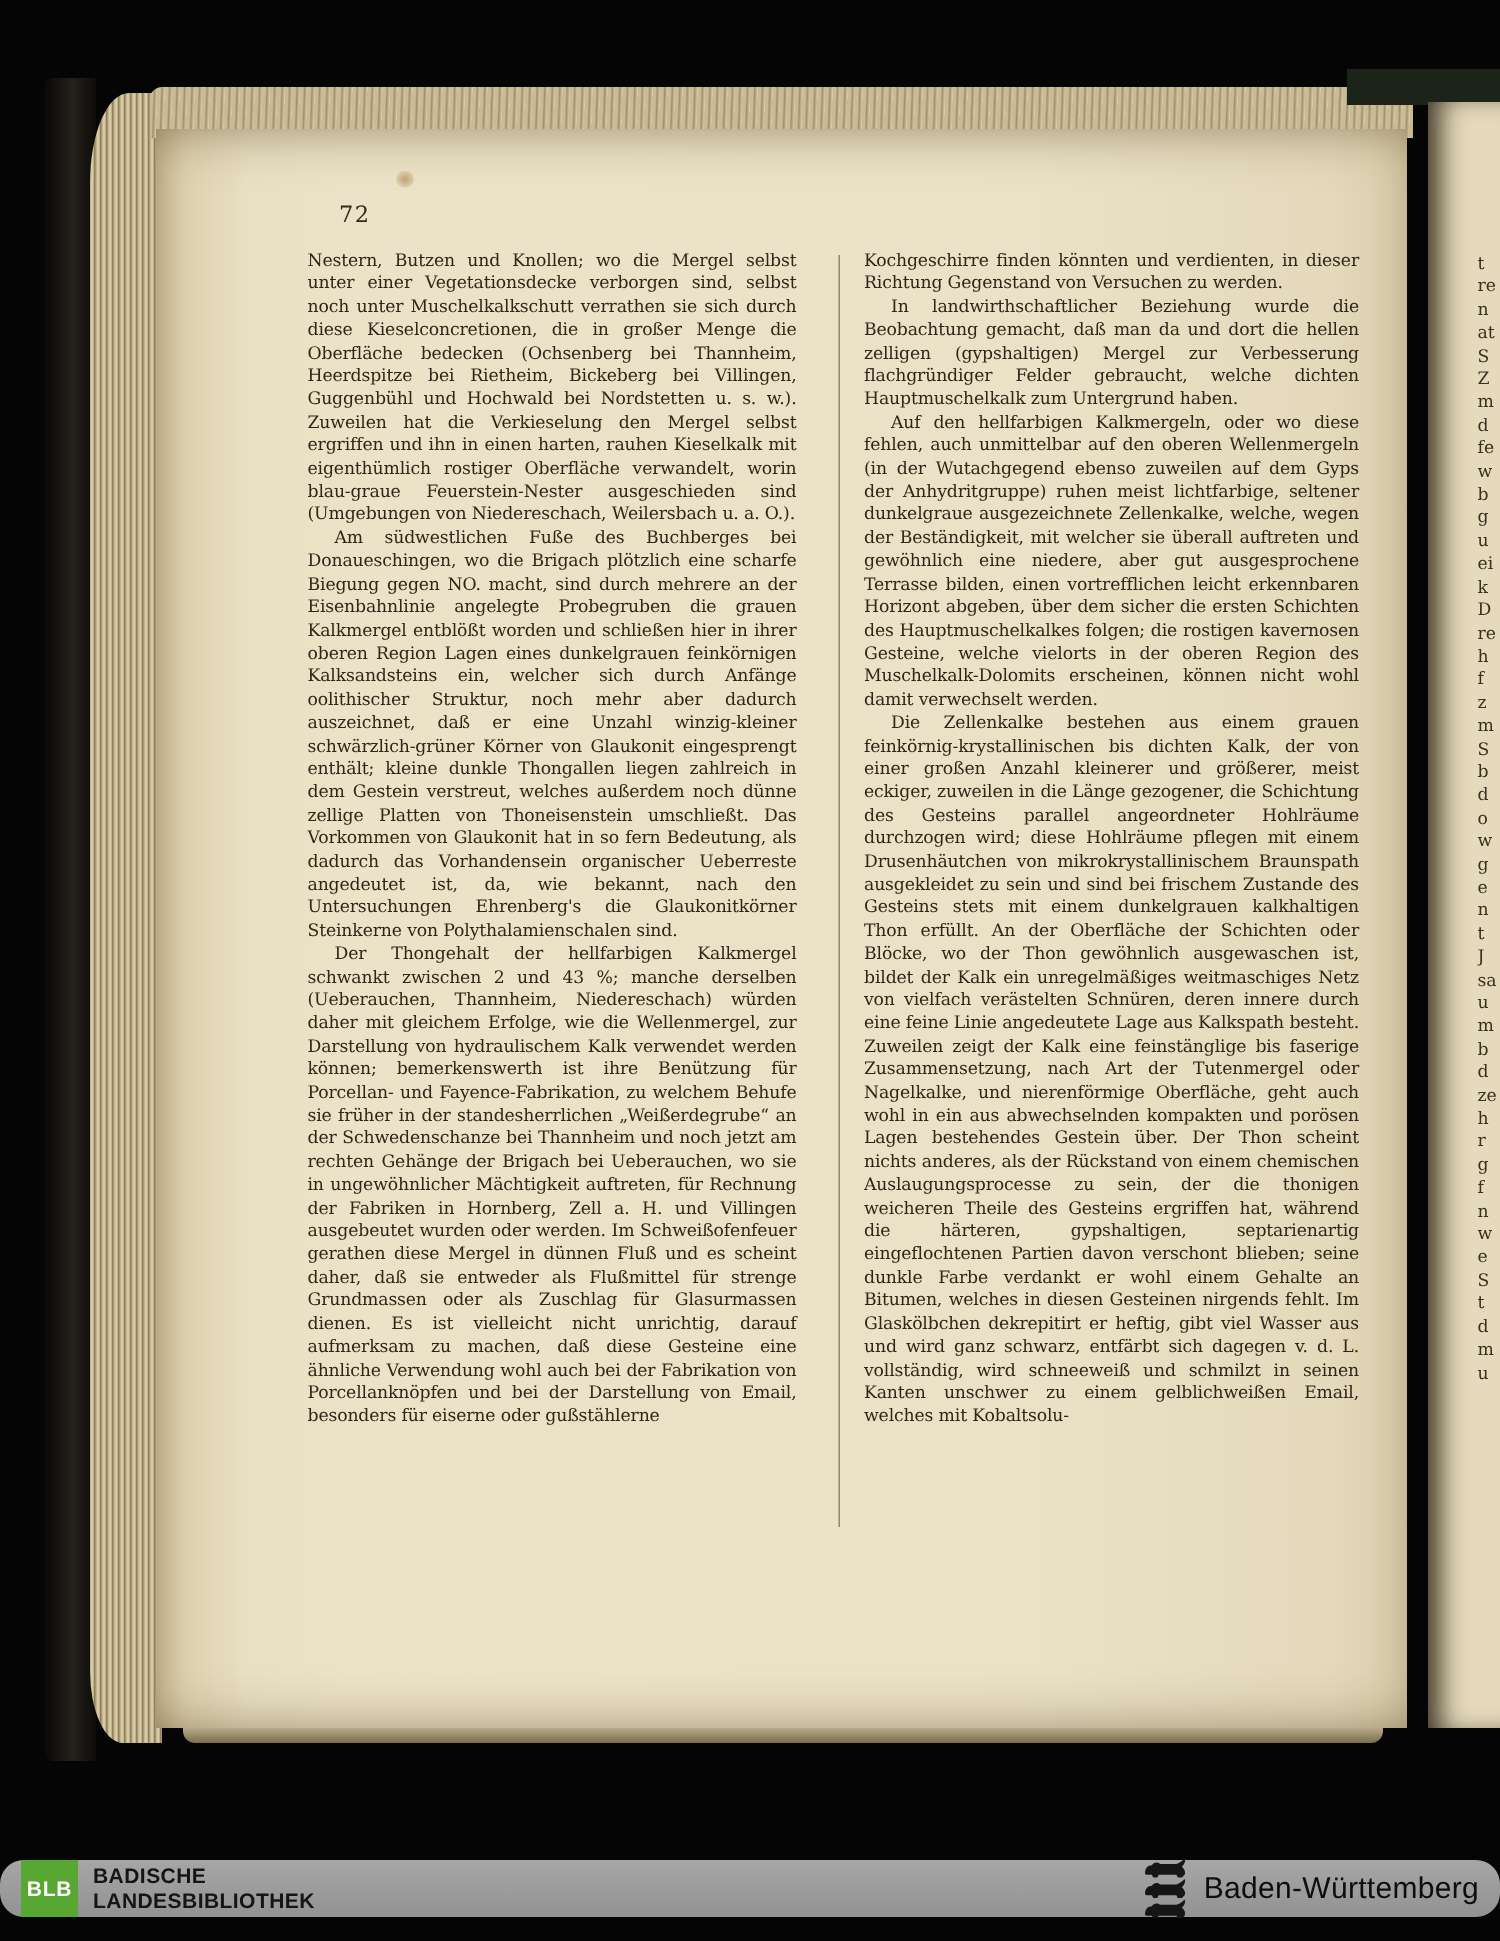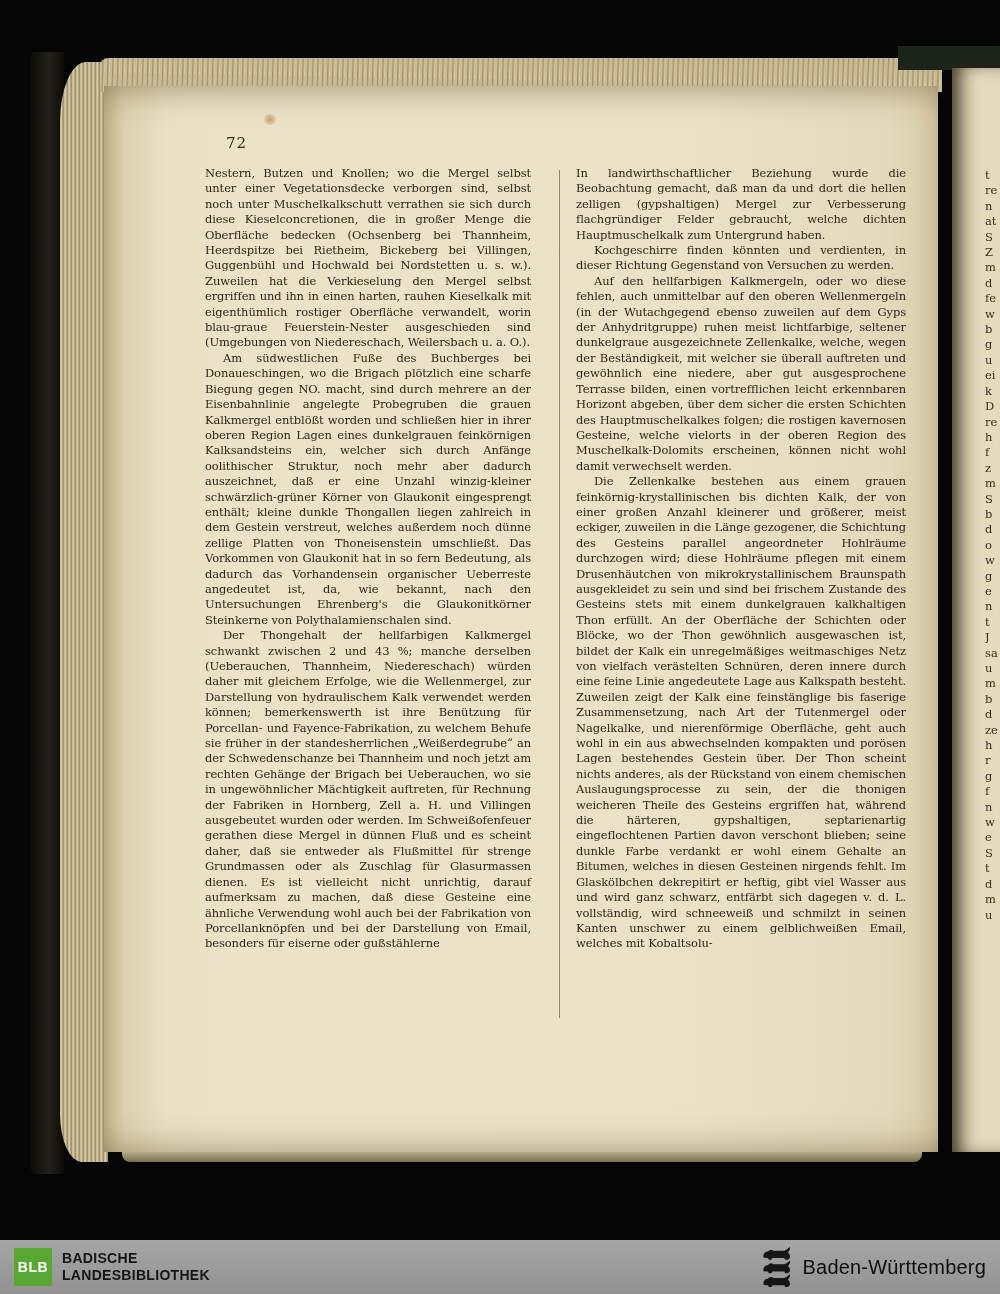--- a/index.html
+++ b/index.html
@@ -36,23 +36,23 @@
   .para{margin:0;text-indent:18px;}
   .col .para:first-child{text-indent:0;}
 
   
   .page-right{position:absolute;left:952px;top:68px;width:48px;height:1084px;background:#e5dabb;
     box-shadow:inset 14px 0 18px -6px rgba(35,26,12,.85);}
   .edge-fragments{position:absolute;right:0;top:100px;width:15px;overflow:hidden;
     font-size:11.5px;line-height:15.4px;color:#3a2f20;white-space:pre-line;}
 
   
-  .footer{position:absolute;left:0;top:1240px;width:1000px;height:54px;box-sizing:border-box;
+  .footer{position:absolute;left:0;top:1240px;width:1000px;height:38px;box-sizing:border-box;
     background:linear-gradient(#a6a6a6,#929292);display:flex;align-items:center;justify-content:space-between;
-    padding:0 14px;font-family:"Liberation Sans", sans-serif;}
+    padding:0 14px;font-family:"Liberation Sans", sans-serif;border-radius:16px;}
   .footer-left{display:flex;align-items:center;gap:10px;}
   .blb-logo{width:38px;height:38px;background:#58a733;color:#fff;font-weight:bold;font-size:14px;
     display:flex;align-items:center;justify-content:center;letter-spacing:.5px;}
   .lib-name{font-weight:bold;font-size:14px;line-height:1.18;color:#151515;letter-spacing:.3px;}
   .footer-right{display:flex;align-items:center;gap:9px;}
   .arms{width:34px;height:40px;display:block;}
   .region{font-size:20px;color:#0e0e0e;letter-spacing:.2px;}
 </style>
 </head>
 <body>
@@ -66,22 +66,22 @@
 <div class="page-main">
   <div class="stain"></div>
   <div class="pagenum">72</div>
   <div class="col col-left">
       <p class="para">Nestern, Butzen und Knollen; wo die Mergel selbst unter einer Vegetationsdecke verborgen sind, selbst noch unter Muschelkalkschutt verrathen sie sich durch diese Kieselconcretionen, die in großer Menge die Oberfläche bedecken (Ochsenberg bei Thannheim, Heerdspitze bei Rietheim, Bickeberg bei Villingen, Guggenbühl und Hochwald bei Nordstetten u. s. w.). Zuweilen hat die Verkieselung den Mergel selbst ergriffen und ihn in einen harten, rauhen Kieselkalk mit eigenthümlich rostiger Oberfläche verwandelt, worin blau-graue Feuerstein-Nester ausgeschieden sind (Umgebungen von Niedereschach, Weilersbach u. a. O.).</p>
       <p class="para">Am südwestlichen Fuße des Buchberges bei Donaueschingen, wo die Brigach plötzlich eine scharfe Biegung gegen NO. macht, sind durch mehrere an der Eisenbahnlinie angelegte Probegruben die grauen Kalkmergel entblößt worden und schließen hier in ihrer oberen Region Lagen eines dunkelgrauen feinkörnigen Kalksandsteins ein, welcher sich durch Anfänge oolithischer Struktur, noch mehr aber dadurch auszeichnet, daß er eine Unzahl winzig-kleiner schwärzlich-grüner Körner von Glaukonit eingesprengt enthält; kleine dunkle Thongallen liegen zahlreich in dem Gestein verstreut, welches außerdem noch dünne zellige Platten von Thoneisenstein umschließt. Das Vorkommen von Glaukonit hat in so fern Bedeutung, als dadurch das Vorhandensein organischer Ueberreste angedeutet ist, da, wie bekannt, nach den Untersuchungen Ehrenberg's die Glaukonitkörner Steinkerne von Polythalamienschalen sind.</p>
       <p class="para">Der Thongehalt der hellfarbigen Kalkmergel schwankt zwischen 2 und 43 %; manche derselben (Ueberauchen, Thannheim, Niedereschach) würden daher mit gleichem Erfolge, wie die Wellenmergel, zur Darstellung von hydraulischem Kalk verwendet werden können; bemerkenswerth ist ihre Benützung für Porcellan- und Fayence-Fabrikation, zu welchem Behufe sie früher in der standesherrlichen „Weißerdegrube“ an der Schwedenschanze bei Thannheim und noch jetzt am rechten Gehänge der Brigach bei Ueberauchen, wo sie in ungewöhnlicher Mächtigkeit auftreten, für Rechnung der Fabriken in Hornberg, Zell a. H. und Villingen ausgebeutet wurden oder werden. Im Schweißofenfeuer gerathen diese Mergel in dünnen Fluß und es scheint daher, daß sie entweder als Flußmittel für strenge Grundmassen oder als Zuschlag für Glasurmassen dienen. Es ist vielleicht nicht unrichtig, darauf aufmerksam zu machen, daß diese Gesteine eine ähnliche Verwendung wohl auch bei der Fabrikation von Porcellanknöpfen und bei der Darstellung von Email, besonders für eiserne oder gußstählerne</p>
     </div>
   <div class="divider"></div>
   <div class="col col-right">
+      <p class="para">Kochgeschirre finden könnten und verdienten, in dieser Richtung Gegenstand von Versuchen zu werden.</p>
       <p class="para">In landwirthschaftlicher Beziehung wurde die Beobachtung gemacht, daß man da und dort die hellen zelligen (gypshaltigen) Mergel zur Verbesserung flachgründiger Felder gebraucht, welche dichten Hauptmuschelkalk zum Untergrund haben.</p>
-      <p class="para">Kochgeschirre finden könnten und verdienten, in dieser Richtung Gegenstand von Versuchen zu werden.</p>
       <p class="para">Auf den hellfarbigen Kalkmergeln, oder wo diese fehlen, auch unmittelbar auf den oberen Wellenmergeln (in der Wutachgegend ebenso zuweilen auf dem Gyps der Anhydritgruppe) ruhen meist lichtfarbige, seltener dunkelgraue ausgezeichnete Zellenkalke, welche, wegen der Beständigkeit, mit welcher sie überall auftreten und gewöhnlich eine niedere, aber gut ausgesprochene Terrasse bilden, einen vortrefflichen leicht erkennbaren Horizont abgeben, über dem sicher die ersten Schichten des Hauptmuschelkalkes folgen; die rostigen kavernosen Gesteine, welche vielorts in der oberen Region des Muschelkalk-Dolomits erscheinen, können nicht wohl damit verwechselt werden.</p>
       <p class="para">Die Zellenkalke bestehen aus einem grauen feinkörnig-krystallinischen bis dichten Kalk, der von einer großen Anzahl kleinerer und größerer, meist eckiger, zuweilen in die Länge gezogener, die Schichtung des Gesteins parallel angeordneter Hohlräume durchzogen wird; diese Hohlräume pflegen mit einem Drusenhäutchen von mikrokrystallinischem Braunspath ausgekleidet zu sein und sind bei frischem Zustande des Gesteins stets mit einem dunkelgrauen kalkhaltigen Thon erfüllt. An der Oberfläche der Schichten oder Blöcke, wo der Thon gewöhnlich ausgewaschen ist, bildet der Kalk ein unregelmäßiges weitmaschiges Netz von vielfach verästelten Schnüren, deren innere durch eine feine Linie angedeutete Lage aus Kalkspath besteht. Zuweilen zeigt der Kalk eine feinstänglige bis faserige Zusammensetzung, nach Art der Tutenmergel oder Nagelkalke, und nierenförmige Oberfläche, geht auch wohl in ein aus abwechselnden kompakten und porösen Lagen bestehendes Gestein über. Der Thon scheint nichts anderes, als der Rückstand von einem chemischen Auslaugungsprocesse zu sein, der die thonigen weicheren Theile des Gesteins ergriffen hat, während die härteren, gypshaltigen, septarienartig eingeflochtenen Partien davon verschont blieben; seine dunkle Farbe verdankt er wohl einem Gehalte an Bitumen, welches in diesen Gesteinen nirgends fehlt. Im Glaskölbchen dekrepitirt er heftig, gibt viel Wasser aus und wird ganz schwarz, entfärbt sich dagegen v. d. L. vollständig, wird schneeweiß und schmilzt in seinen Kanten unschwer zu einem gelblichweißen Email, welches mit Kobaltsolu-</p>
     </div>
 </div>
 
 <div class="page-right">
   <div class="edge-fragments">t
 re
 n
 at

